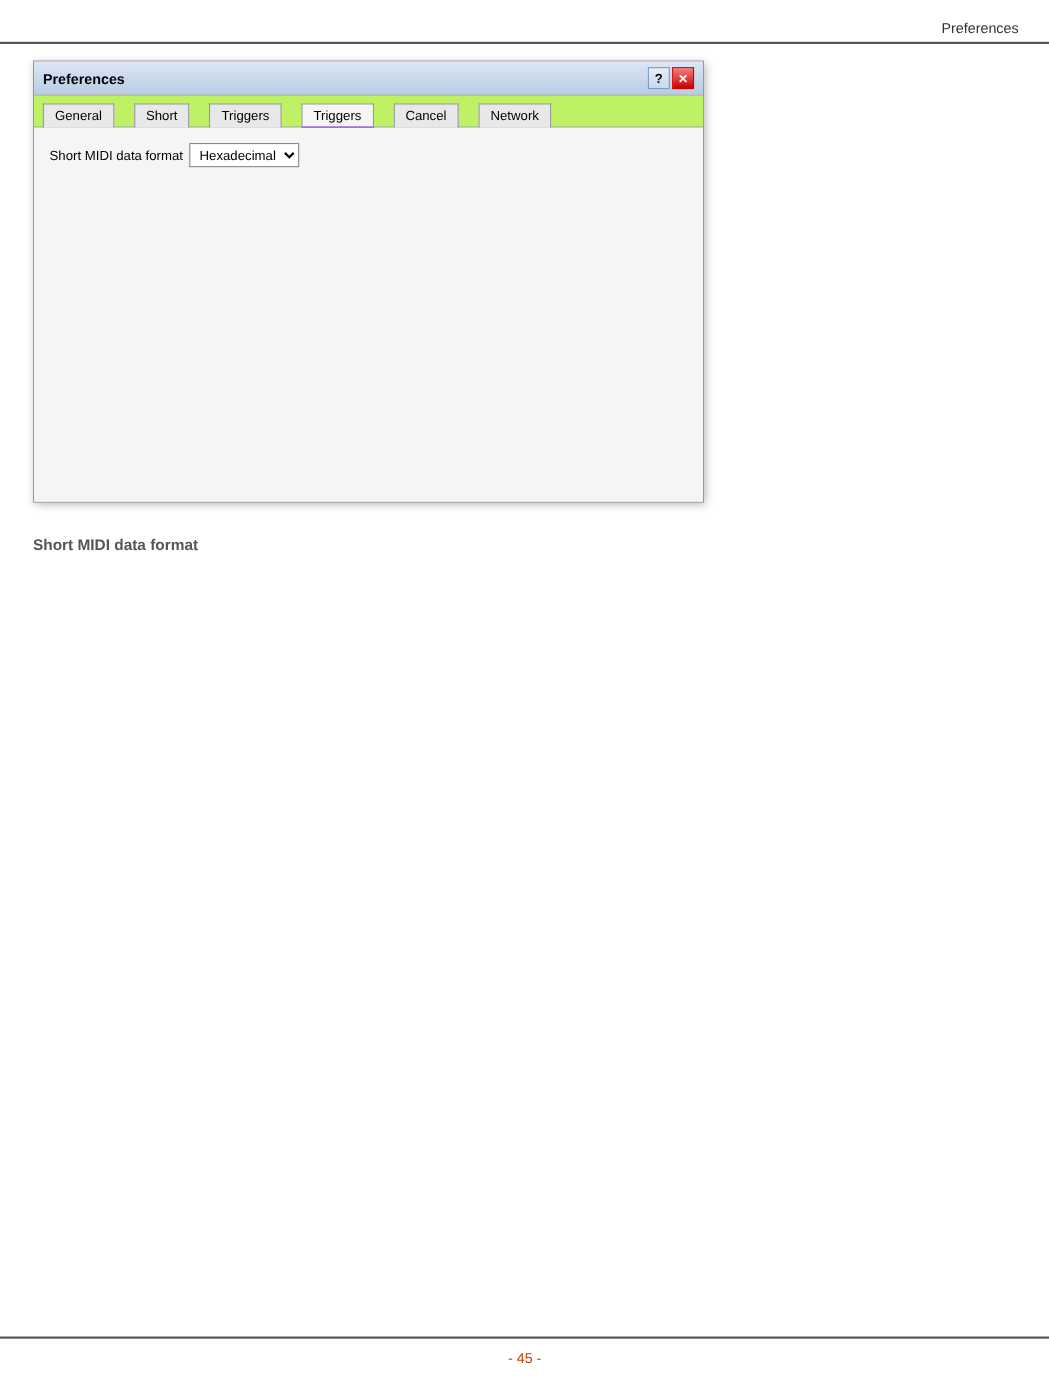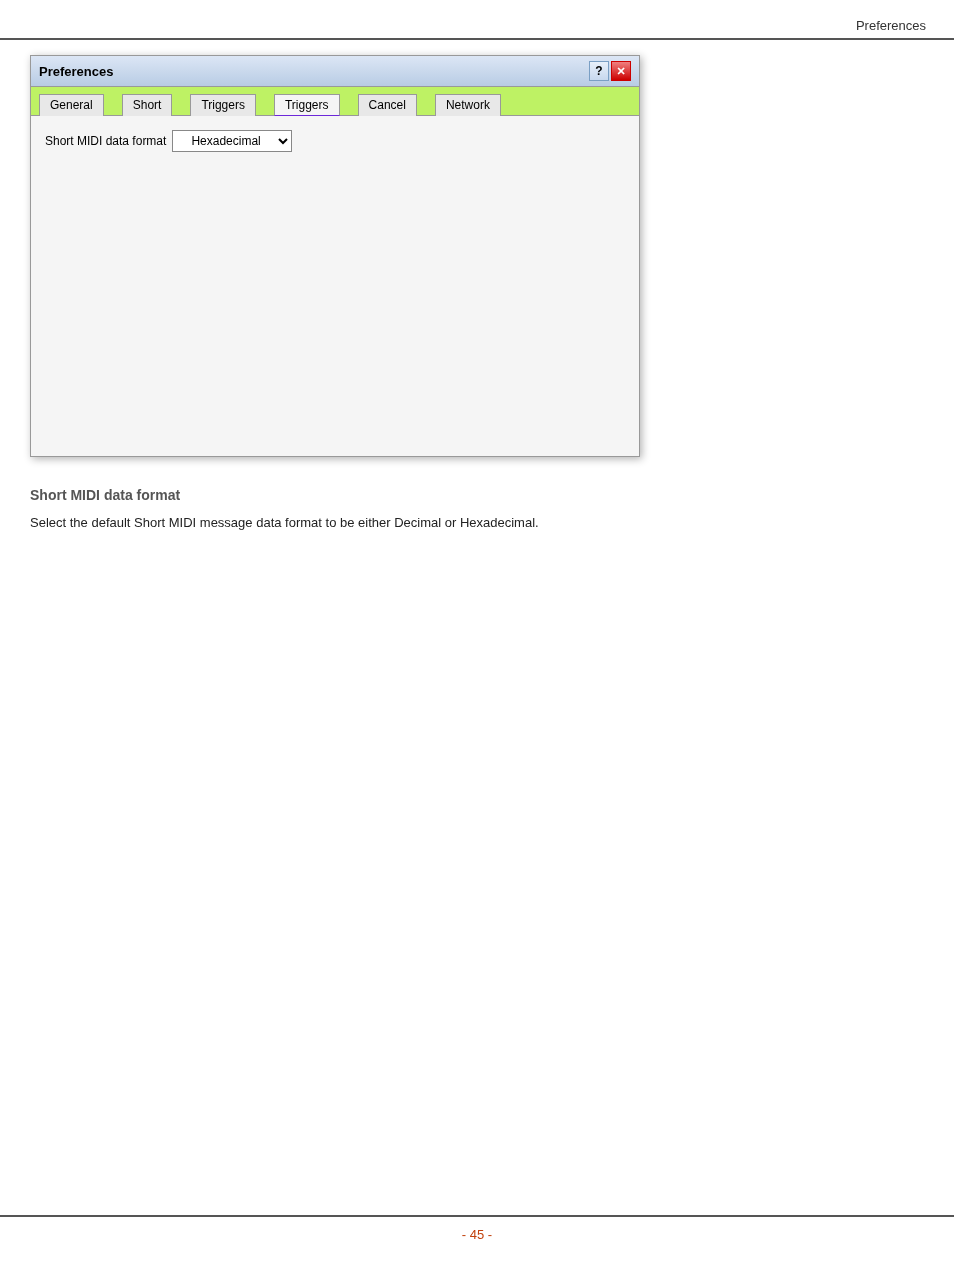--- a/index.html
+++ b/index.html
@@ -167,21 +167,21 @@
 
     .form-label {
       font-size: 12px;
       color: #000;
     }
 
     .form-select {
       font-size: 12px;
       border: 1px solid #888;
       background: #fff;
-      padding: 1px 14px;
+      padding: 1px 4px;
       height: 22px;
       cursor: pointer;
     }
 
     
     .dialog-footer {
       background: #e8e8e8;
       border-top: 1px solid #ccc;
       padding: 8px 12px;
       display: flex;
@@ -249,19 +249,18 @@
           <option>Decimal</option>
         </select>
       </div>
     </div>
 
 
   </div>
 
   <div class="section-title">Short MIDI data format</div>
 
-  <div class="section-body">Select the default Short MIDI message data format to be either Decimal or Hexadecimal.</div>
 
 </div>
 
 <hr class="bottom-rule">
 
 <div class="page-number">- 45 -</div>
 
 </body></html>

